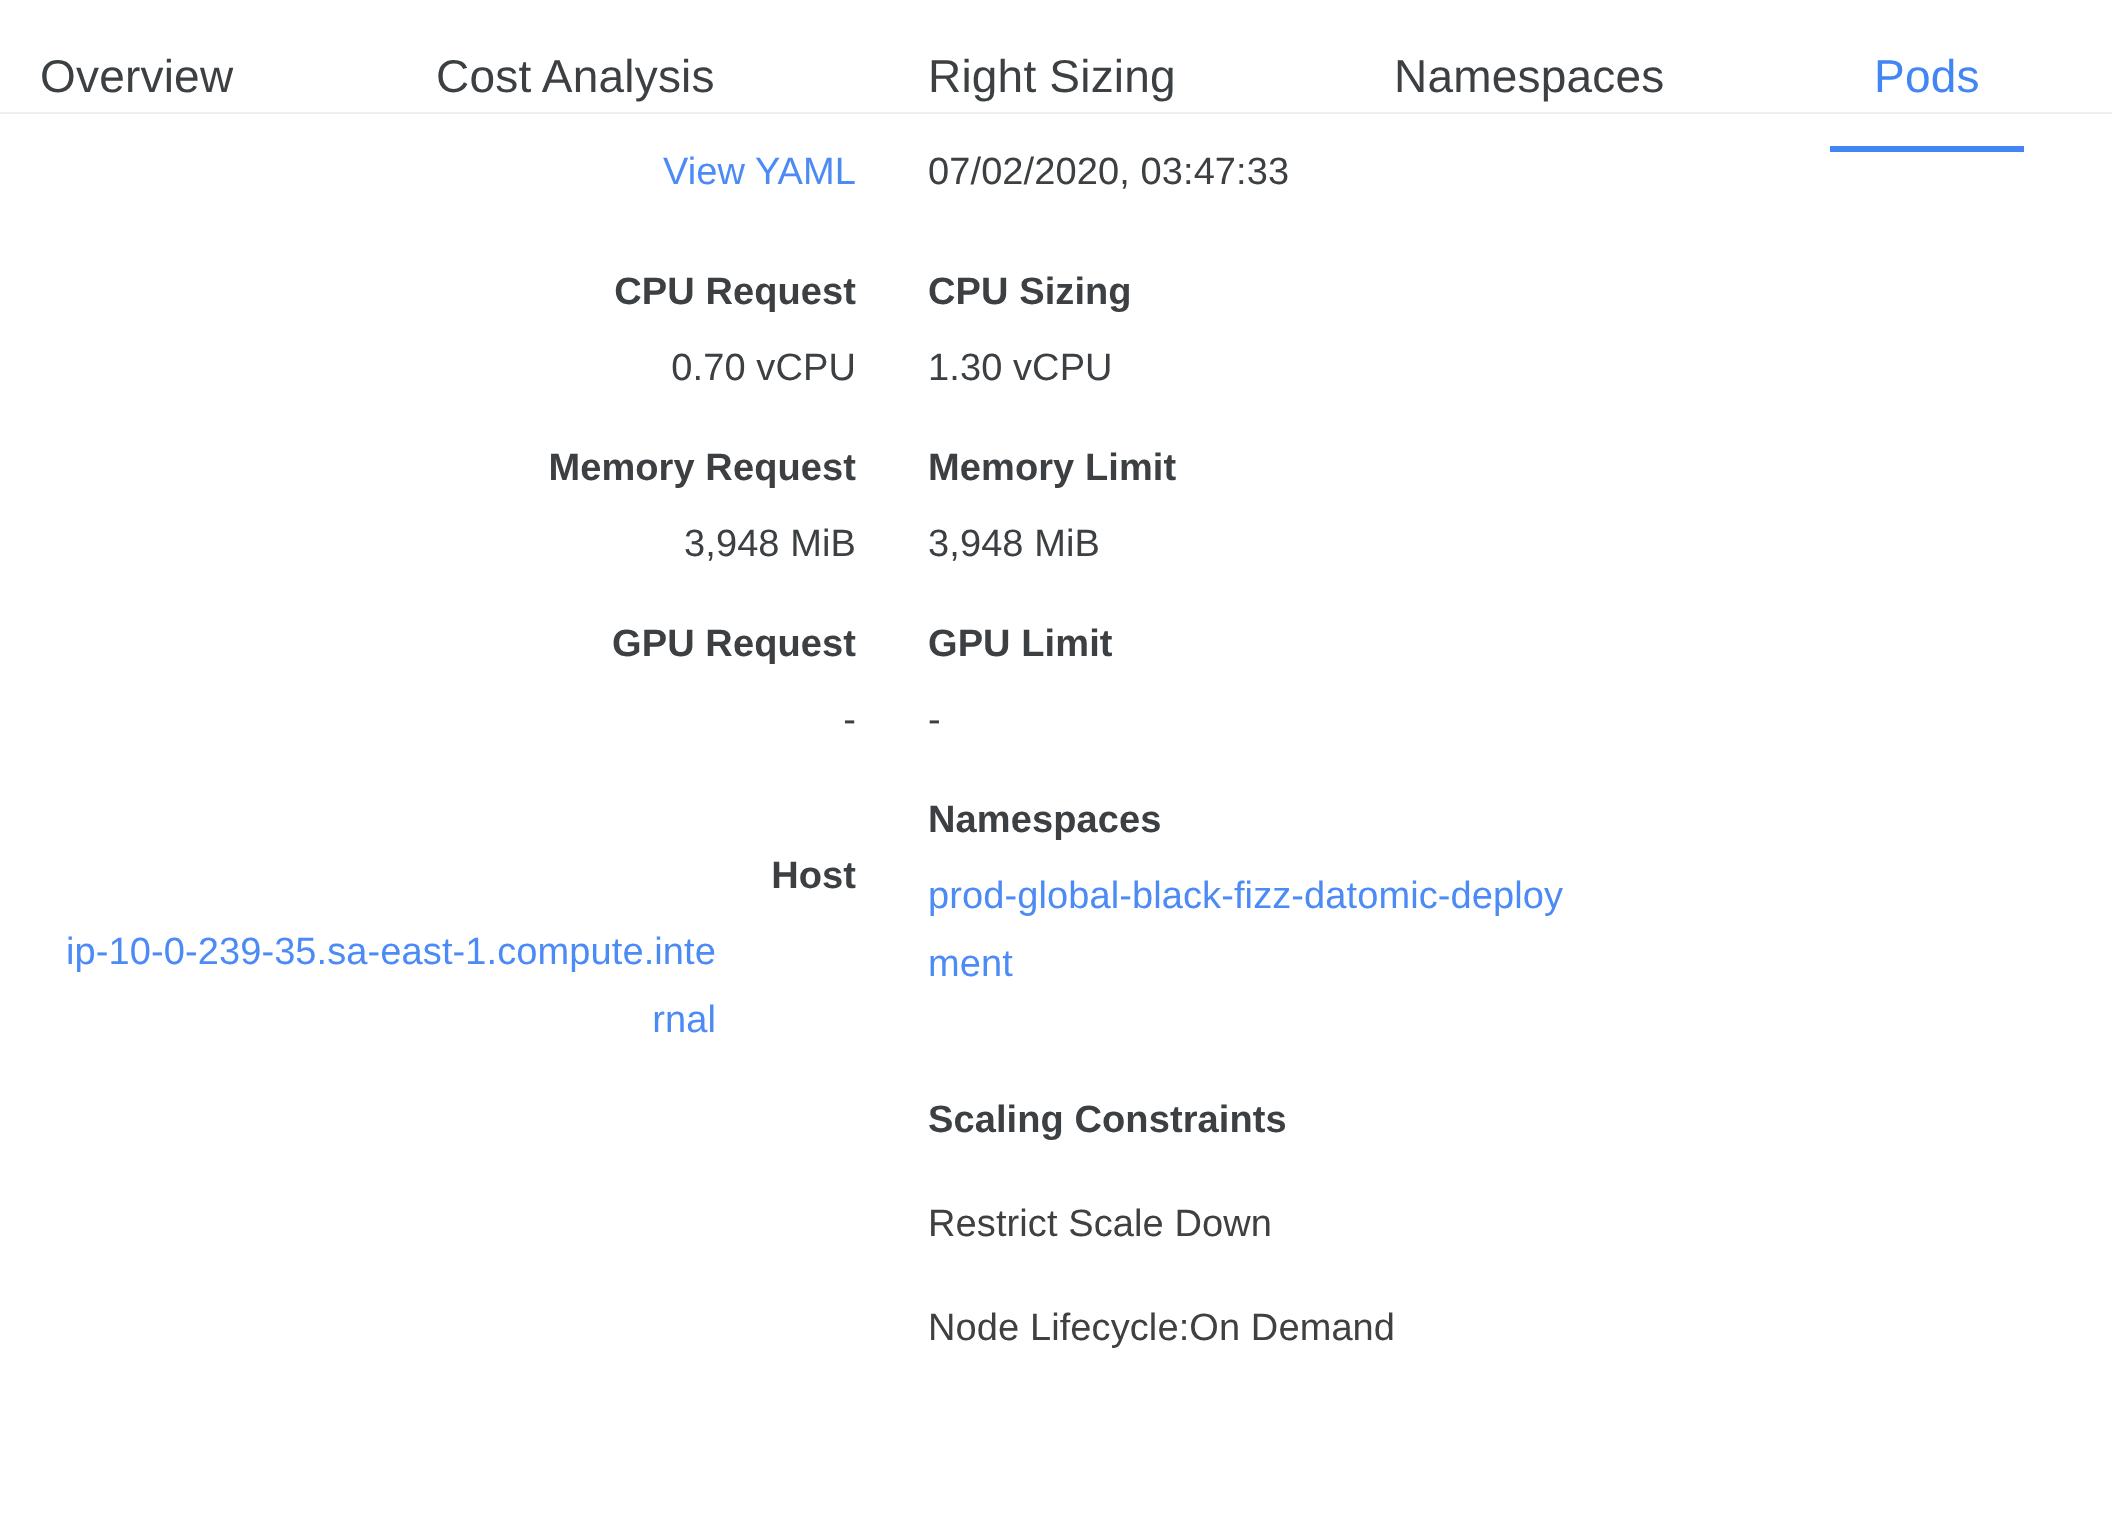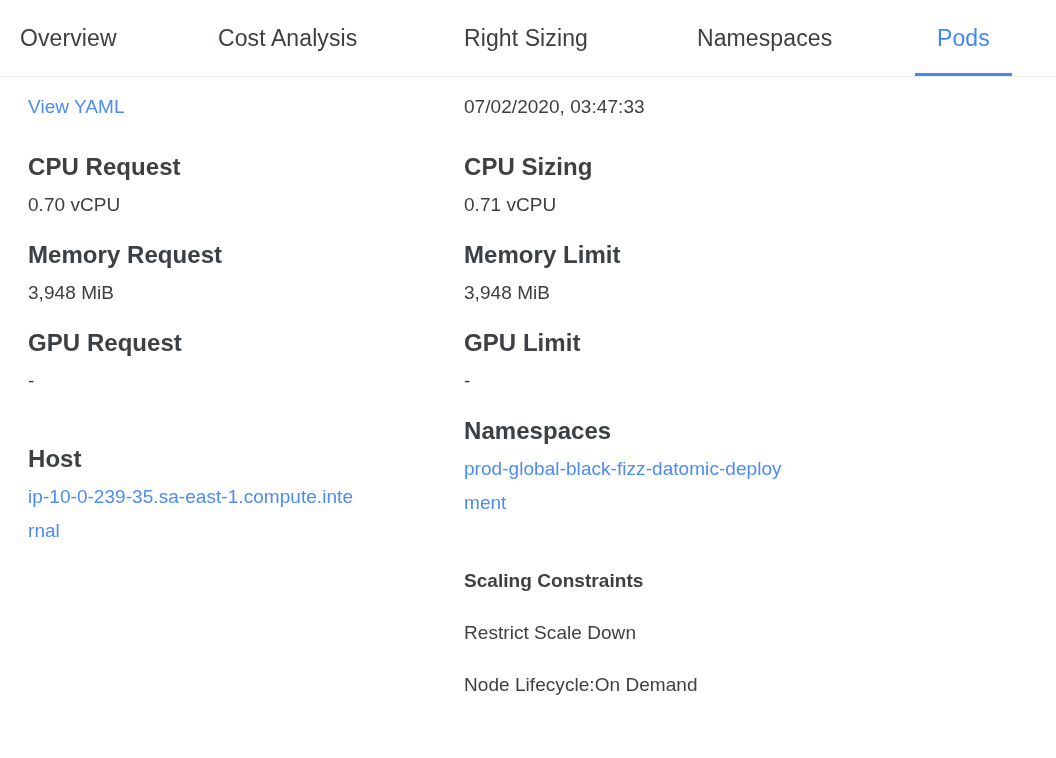--- a/index.html
+++ b/index.html
@@ -11,21 +11,21 @@
     height: 758px;
     background: #ffffff;
     font-family: "Liberation Sans", "DejaVu Sans", sans-serif;
     -webkit-font-smoothing: antialiased;
     overflow: hidden;
   }
 
   
   .tabbar {
     position: relative;
-    height: 77px;
+    height: 57px;
     box-sizing: border-box;
     border-bottom: 1px solid #eeeeee;
     display: flex;
     align-items: flex-start;
   }
   .tab {
     position: absolute;
     top: 0;
     height: 76px;
     display: flex;
@@ -67,30 +67,30 @@
   
   .detail {
     position: relative;
     padding-top: 13px;
   }
   .col {
     position: absolute;
     top: 13px;
     width: 400px;
   }
-  .col-left  { left: 28px; }
+  .col-left  { left: 28px; text-align: right; }
   .col-right { left: 464px; }
 
   .field {
     margin-bottom: 20px;
   }
   .field:last-child { margin-bottom: 0; margin-top: 48px; }
 
   .field-label {
-    font-size: 24px;
+    font-size: 19px;
     font-weight: 700;
     color: #3c4043;
     line-height: 26px;
     letter-spacing: 0.05px;
     margin-bottom: 8px;
   }
   .field-value {
     font-size: 19px;
     font-weight: 400;
     color: #3c4043;
@@ -200,21 +200,21 @@
     </div>
 
   </div>
 
   <div class="col col-right">
 
     <div class="timestamp">07/02/2020, 03:47:33</div>
 
     <div class="field">
       <div class="field-label">CPU Sizing</div>
-      <div class="field-value">0.71 vCPU</div>
+      <div class="field-value">1.30 vCPU</div>
     </div>
 
     <div class="field">
       <div class="field-label">Memory Limit</div>
       <div class="field-value">3,948 MiB</div>
     </div>
 
     <div class="field">
       <div class="field-label">GPU Limit</div>
       <div class="field-value">-</div>

